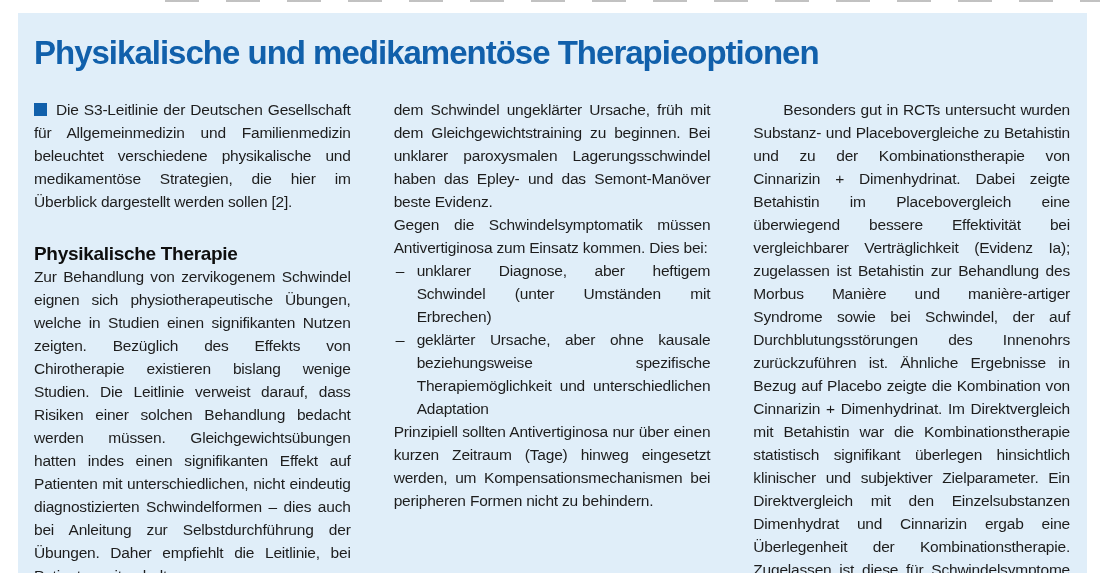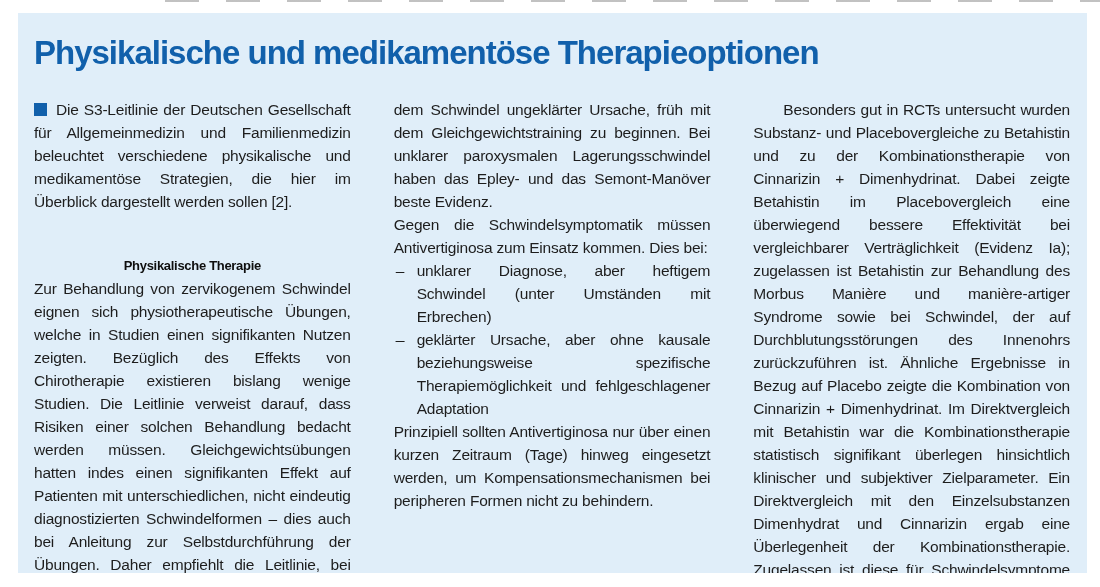--- a/index.html
+++ b/index.html
@@ -45,27 +45,27 @@
     letter-spacing: -0.2px;
     color: #1d1d1d;
     text-align: justify;
     hyphens: auto;
   }
 
   .para { margin: 0; }
   .para.indent { text-indent: 30px; }
 
   h3.section-heading {
-    margin: 41px 0 0 0;
-    font-size: 13px;
+    margin: 29px 0 0 0;
+    font-size: 19px;
     font-weight: bold;
     letter-spacing: -0.3px;
     color: #0e0e0e;
     line-height: 23px;
-    text-align: center;
+    text-align: left;
   }
 
   .bullet-square {
     display: inline-block;
     width: 13px; height: 13px;
     background: #1160ab;
     margin-right: 9px;
     transform: translateY(1px);
   }
 
@@ -87,21 +87,21 @@
           <p class="para lead"><span class="bullet-square"></span><span>Die S3-Leitlinie der Deutschen Gesellschaft für Allgemeinmedizin und Familienmedizin beleuchtet verschiedene physikalische und medikamentöse Strategien, die hier im Überblick dargestellt werden sollen [2].</span></p>
           <h3 class="section-heading">Physikalische Therapie</h3>
           <p class="para">Zur Behandlung von zervikogenem Schwindel eignen sich physiotherapeutische Übungen, welche in Studien einen signifikanten Nutzen zeigten. Bezüglich des Effekts von Chirotherapie existieren bislang wenige Studien. Die Leitlinie verweist darauf, dass Risiken einer solchen Behandlung bedacht werden müssen. Gleichgewichtsübungen hatten indes einen signifikanten Effekt auf Patienten mit unterschiedlichen, nicht eindeutig diagnostizierten Schwindelformen – dies auch bei Anleitung zur Selbstdurchführung der Übungen. Daher empfiehlt die Leitlinie, bei Patienten mit anhalten-</p>
         </div>
         <div class="col">
           <p class="para">dem Schwindel ungeklärter Ursache, früh mit dem Gleichgewichtstraining zu beginnen. Bei unklarer paroxysmalen Lagerungsschwindel haben das Epley- und das Semont-Manöver beste Evidenz.</p>
           <p class="para">Gegen die Schwindelsymptomatik müssen Antivertiginosa zum Einsatz kommen. Dies bei:</p>
           <div class="dash-list">
             <div class="li"><span class="dash">–</span><span>unklarer Diagnose, aber heftigem Schwindel (unter Umständen mit Erbrechen)</span></div>
             <div class="li"><span class="dash">–</span></div>
-            <div class="li"><span class="dash">–</span><span>geklärter Ursache, aber ohne kausale beziehungsweise spezifische Therapiemöglichkeit und fehlgeschlagener Adaptation</span></div>
+            <div class="li"><span class="dash">–</span><span>geklärter Ursache, aber ohne kausale beziehungsweise spezifische Therapiemöglichkeit und unterschiedlichen Adaptation</span></div>
           </div>
           <p class="para">Prinzipiell sollten Antivertiginosa nur über einen kurzen Zeitraum (Tage) hinweg eingesetzt werden, um Kompensationsmechanismen bei peripheren Formen nicht zu behindern.</p>
         </div>
         <div class="col">
           <p class="para indent">Besonders gut in RCTs untersucht wurden Substanz- und Placebovergleiche zu Betahistin und zu der Kombinationstherapie von Cinnarizin + Dimenhydrinat. Dabei zeigte Betahistin im Placebovergleich eine überwiegend bessere Effektivität bei vergleichbarer Verträglichkeit (Evidenz Ia); zugelassen ist Betahistin zur Behandlung des Morbus Manière und manière-artiger Syndrome sowie bei Schwindel, der auf Durchblutungsstörungen des Innenohrs zurückzuführen ist. Ähnliche Ergebnisse in Bezug auf Placebo zeigte die Kombination von Cinnarizin + Dimenhydrinat. Im Direktvergleich mit Betahistin war die Kombinationstherapie statistisch signifikant überlegen hinsichtlich klinischer und subjektiver Zielparameter. Ein Direktvergleich mit den Einzelsubstanzen Dimenhydrat und Cinnarizin ergab eine Überlegenheit der Kombinationstherapie. Zugelassen ist diese für Schwindelsymptome verschiedener Genese.</p>
         </div>
       </div>
   </div>
 </div>
 

